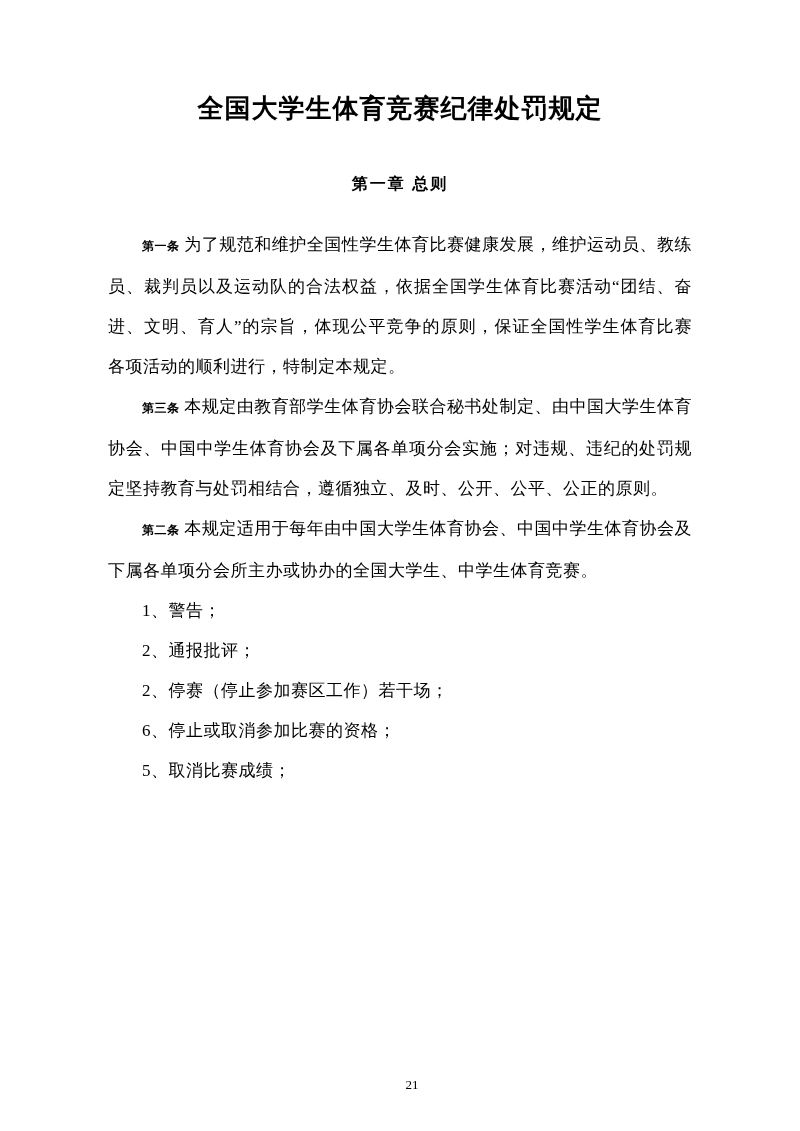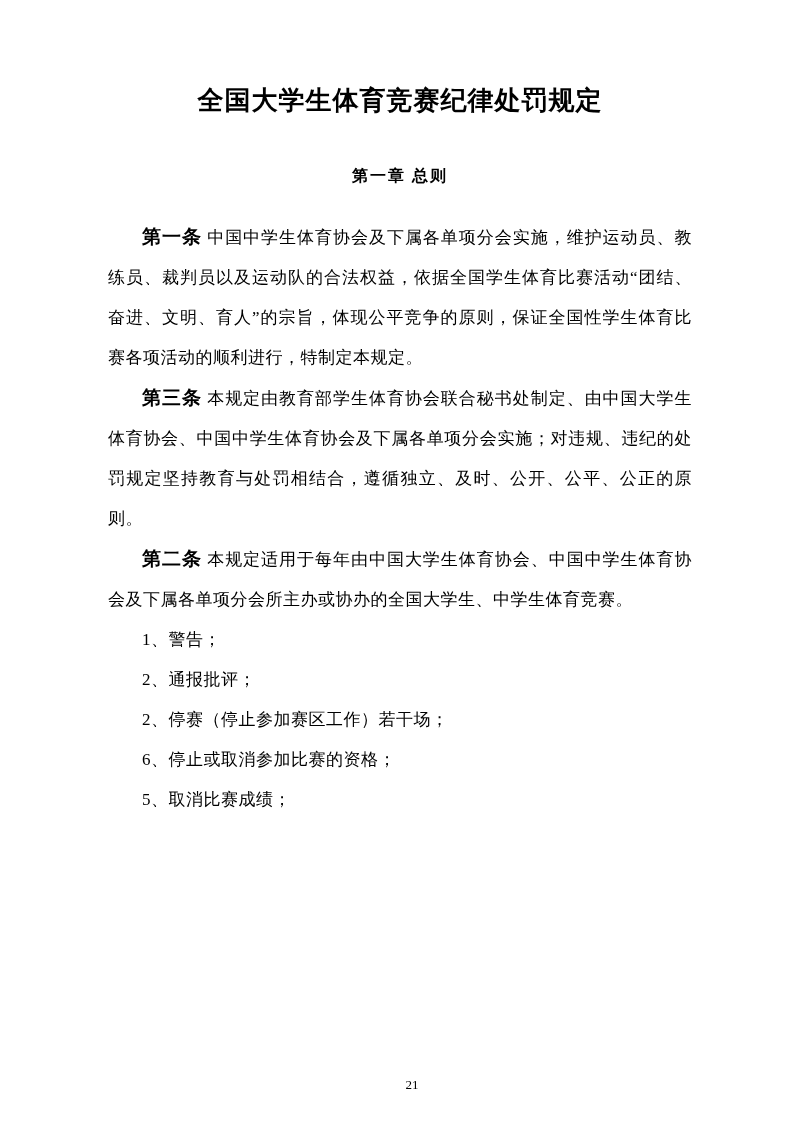--- a/index.html
+++ b/index.html
@@ -21,26 +21,26 @@
     height: 1131px;
     padding: 78px 108px 40px 108px;
     position: relative;
   }
   .doc-title {
     font-family: "DejaVu Sans", "Liberation Sans", sans-serif;
     font-weight: bold;
     font-size: 26px;
     text-align: center;
     letter-spacing: 1px;
-    margin-top: 4px;
+    margin-top: 12px;
     margin-bottom: 0;
     line-height: 1.4;
   }
   .chapter-title {
-    font-family: Liberation Serif, serif;
+    font-family: Liberation Sans, sans-serif;
     font-weight: bold;
     font-size: 16px;
     text-align: center;
     letter-spacing: 2px;
     margin-top: 48px;
     margin-bottom: 0;
   }
   .body-block {
     margin-top: 30px;
   }
@@ -50,23 +50,23 @@
     margin: 0 0 0 0;
     text-align: justify;
     text-justify: inter-ideograph;
     text-indent: 34px;
     letter-spacing: 0.5px;
   }
   p.para + p.para {
     margin-top: 0;
   }
   .art-label {
-    font-family: Liberation Sans, sans-serif;
+    font-family: Liberation Mono, monospace;
     font-weight: bold;
-    font-size: 19px;
+    font-size: 12px;
     letter-spacing: 0.5px;
   }
   p.listitem {
     font-size: 17px;
     line-height: 40px;
     margin: 0;
     text-indent: 34px;
     letter-spacing: 0.5px;
   }
   .page-number {
@@ -84,21 +84,21 @@
 <body>
 
 <div class="page">
 
   <h1 class="doc-title">全国大学生体育竞赛纪律处罚规定</h1>
 
   <h2 class="chapter-title">第一章 总则</h2>
 
   <div class="body-block">
 
-    <p class="para"><span class="art-label">第一条</span> <span>中国中学生体育协会及下属各单项分会实施，维护运动员、教练员、裁判员以及运动队的合法权益，依据全国学生体育比赛活动“团结、奋进、文明、育人”的宗旨，体现公平竞争的原则，保证全国性学生体育比赛各项活动的顺利进行，特制定本规定。</span></p>
+    <p class="para"><span class="art-label">第一条</span> <span>为了规范和维护全国性学生体育比赛健康发展，维护运动员、教练员、裁判员以及运动队的合法权益，依据全国学生体育比赛活动“团结、奋进、文明、育人”的宗旨，体现公平竞争的原则，保证全国性学生体育比赛各项活动的顺利进行，特制定本规定。</span></p>
 
     <p class="para"><span class="art-label">第三条</span> <span>本规定由教育部学生体育协会联合秘书处制定、由中国大学生体育协会、中国中学生体育协会及下属各单项分会实施；对违规、违纪的处罚规定坚持教育与处罚相结合，遵循独立、及时、公开、公平、公正的原则。</span></p>
 
     <p class="para"><span class="art-label">第二条</span> <span>本规定适用于每年由中国大学生体育协会、中国中学生体育协会及下属各单项分会所主办或协办的全国大学生、中学生体育竞赛。</span></p>
 
 
     <p class="listitem">1、警告；</p>
     <p class="listitem">2、通报批评；</p>
     <p class="listitem">2、停赛（停止参加赛区工作）若干场；</p>
     <p class="listitem">6、停止或取消参加比赛的资格；</p>

